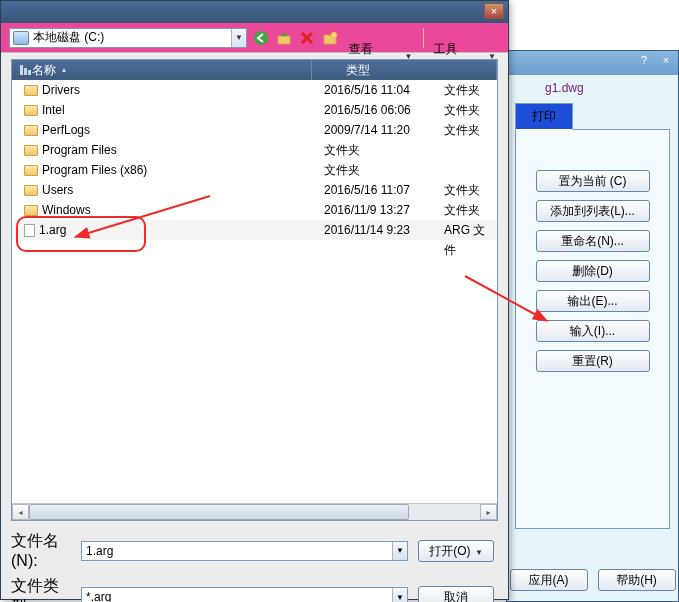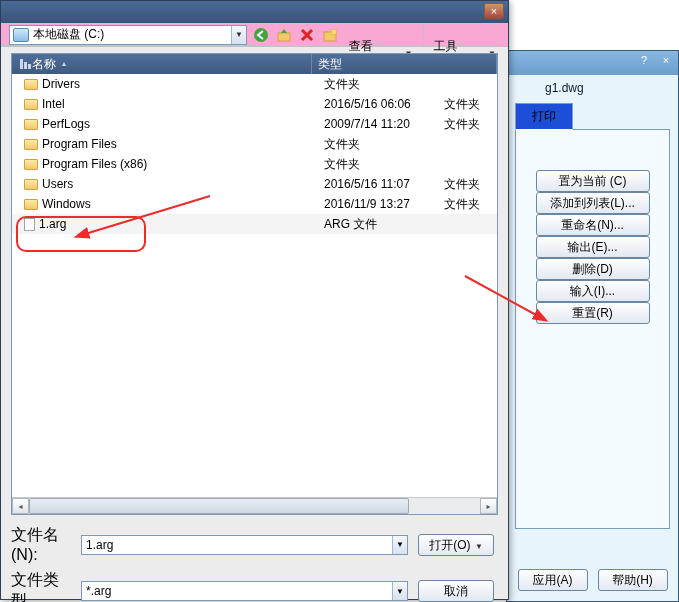--- a/index.html
+++ b/index.html
@@ -23,49 +23,49 @@
     display: flex; gap: 6px;
   }
   .bg-title-icons span {
     color: #fff; font-size: 11px; cursor: pointer;
     width: 16px; text-align: center;
   }
   .bg-body {
     padding: 6px 8px 8px 8px;
   }
   .dwg-text {
-    color: #0f172a; margin-bottom: 8px; padding-left: 30px;
+    color: #701a75; margin-bottom: 8px; padding-left: 30px;
   }
   .print-tab {
     background: #1d4ed8; border: 1px solid #7a9cbb;
     padding: 4px 16px;
     display: inline-block;
     border-bottom: 1px solid #fff;
     position: relative; z-index: 2;
   }
   .print-panel {
     border: 1px solid #7a9cbb;
     background: #f4fbff;
     margin-top: -1px;
     height: 400px;
     padding: 40px 10px 10px 10px;
-    display: flex; flex-direction: column; gap: 0;
+    display: flex; flex-direction: column; gap: 8px;
     align-items: center;
   }
   .win-btn {
     width: 114px; height: 22px;
     background: linear-gradient(#fefefe, #e2e9f2);
     border: 1px solid #6a86a6;
     border-radius: 3px;
     font-size: 12px;
     cursor: pointer;
     text-align: center;
     line-height: 20px;
   }
-  .win-btn.small { width: 70px; margin-top: 12px; }
+  .win-btn.small { width: 78px; margin-top: 12px; }
   .bottom-btns {
     position: absolute; bottom: 10px; left: 0; right: 0;
     display: flex; justify-content: center; gap: 10px;
   }
 
   
   .file-dialog {
     position: absolute;
     left: 0; top: 0;
     width: 509px; height: 600px;
@@ -86,22 +86,22 @@
     width: 20px; height: 16px;
     background: linear-gradient(#c96, #a44);
     border: 1px solid #6a3;
     border-color: #8a5a3a;
     color: #fff; text-align: center; line-height: 14px;
     border-radius: 2px;
     font-size: 11px;
     cursor: pointer;
   }
   .fd-toolbar {
-    height: 24px;
-    background: #f9a8d4;
+    height: 30px;
+    background: #ec4899;
     border-bottom: 1px solid #c0c0c0;
     display: flex; align-items: center;
     padding: 0 8px; gap: 6px;
   }
   .drive-select {
     flex: 0 0 238px; height: 20px;
     background: #fff; border: 1px solid #7b9ab8;
     display: flex; align-items: center; padding: 0 3px;
     position: relative;
   }
@@ -143,20 +143,21 @@
     overflow: hidden;
     position: relative;
   }
   .file-header {
     display: flex;
     background: linear-gradient(#4f6e99, #3e5a80);
     color: #fff;
     height: 20px;
     line-height: 20px;
     font-size: 12px;
+    gap: 28px;
   }
   .file-header > div {
     border-right: 1px solid #6b87ac;
     padding-left: 6px;
   }
   .col-name { flex: 0 0 300px; display: flex; align-items: center; }
   .col-date { flex: 0 0 120px; }
   .col-type { flex: 1 1 auto; }
   .hdr-wedge { font-size: 8px; margin-left: 6px; color: #cad7e8; }
 
@@ -252,22 +253,22 @@
       <span>×</span>
     </div>
   </div>
   <div class="bg-body">
     <div class="dwg-text">g1.dwg</div>
     <span class="print-tab">打印</span>
     <div class="print-panel">
       <div class="win-btn">置为当前 (C)</div>
       <div class="win-btn">添加到列表(L)...</div>
       <div class="win-btn">重命名(N)...</div>
+      <div class="win-btn">删除(D)</div>
       <div class="win-btn">输出(E)...</div>
-      <div class="win-btn">删除(D)</div>
       <div class="win-btn">输入(I)...</div>
       <div class="win-btn">重置(R)</div>
     </div>
     <div class="bottom-btns">
       <div class="win-btn small">应用(A)</div>
       <div class="win-btn small">帮助(H)</div>
     </div>
   </div>
 </div>
 
@@ -329,20 +330,21 @@
         <span class="hdr-wedge">▴</span>
       </div>
       <div class="col-type">类型</div>
     </div>
     <div class="file-rows" id="file-rows">
         <div class="file-row">
           <div class="col-name">
             <span class="icon-folder"></span>
             <span>Drivers</span>
           </div>
+          <div class="col-date">2016/5/16 11:04</div>
           <div class="col-type">文件夹</div>
         </div>
         <div class="file-row">
           <div class="col-name">
             <span class="icon-folder"></span>
             <span>Intel</span>
           </div>
           <div class="col-date">2016/5/16 06:06</div>
           <div class="col-type">文件夹</div>
         </div>
@@ -382,20 +384,21 @@
             <span>Windows</span>
           </div>
           <div class="col-date">2016/11/9 13:27</div>
           <div class="col-type">文件夹</div>
         </div>
         <div class="file-row selected">
           <div class="col-name">
             <span class="icon-file"></span>
             <span>1.arg</span>
           </div>
+          <div class="col-date">2016/11/14 9:23</div>
           <div class="col-type">ARG 文件</div>
         </div>
       </div>
     <div class="hscroll">
       <div class="arrow">◂</div>
       <div class="track">
           <div class="thumb"></div>
         </div>
       <div class="arrow">▸</div>
     </div>

